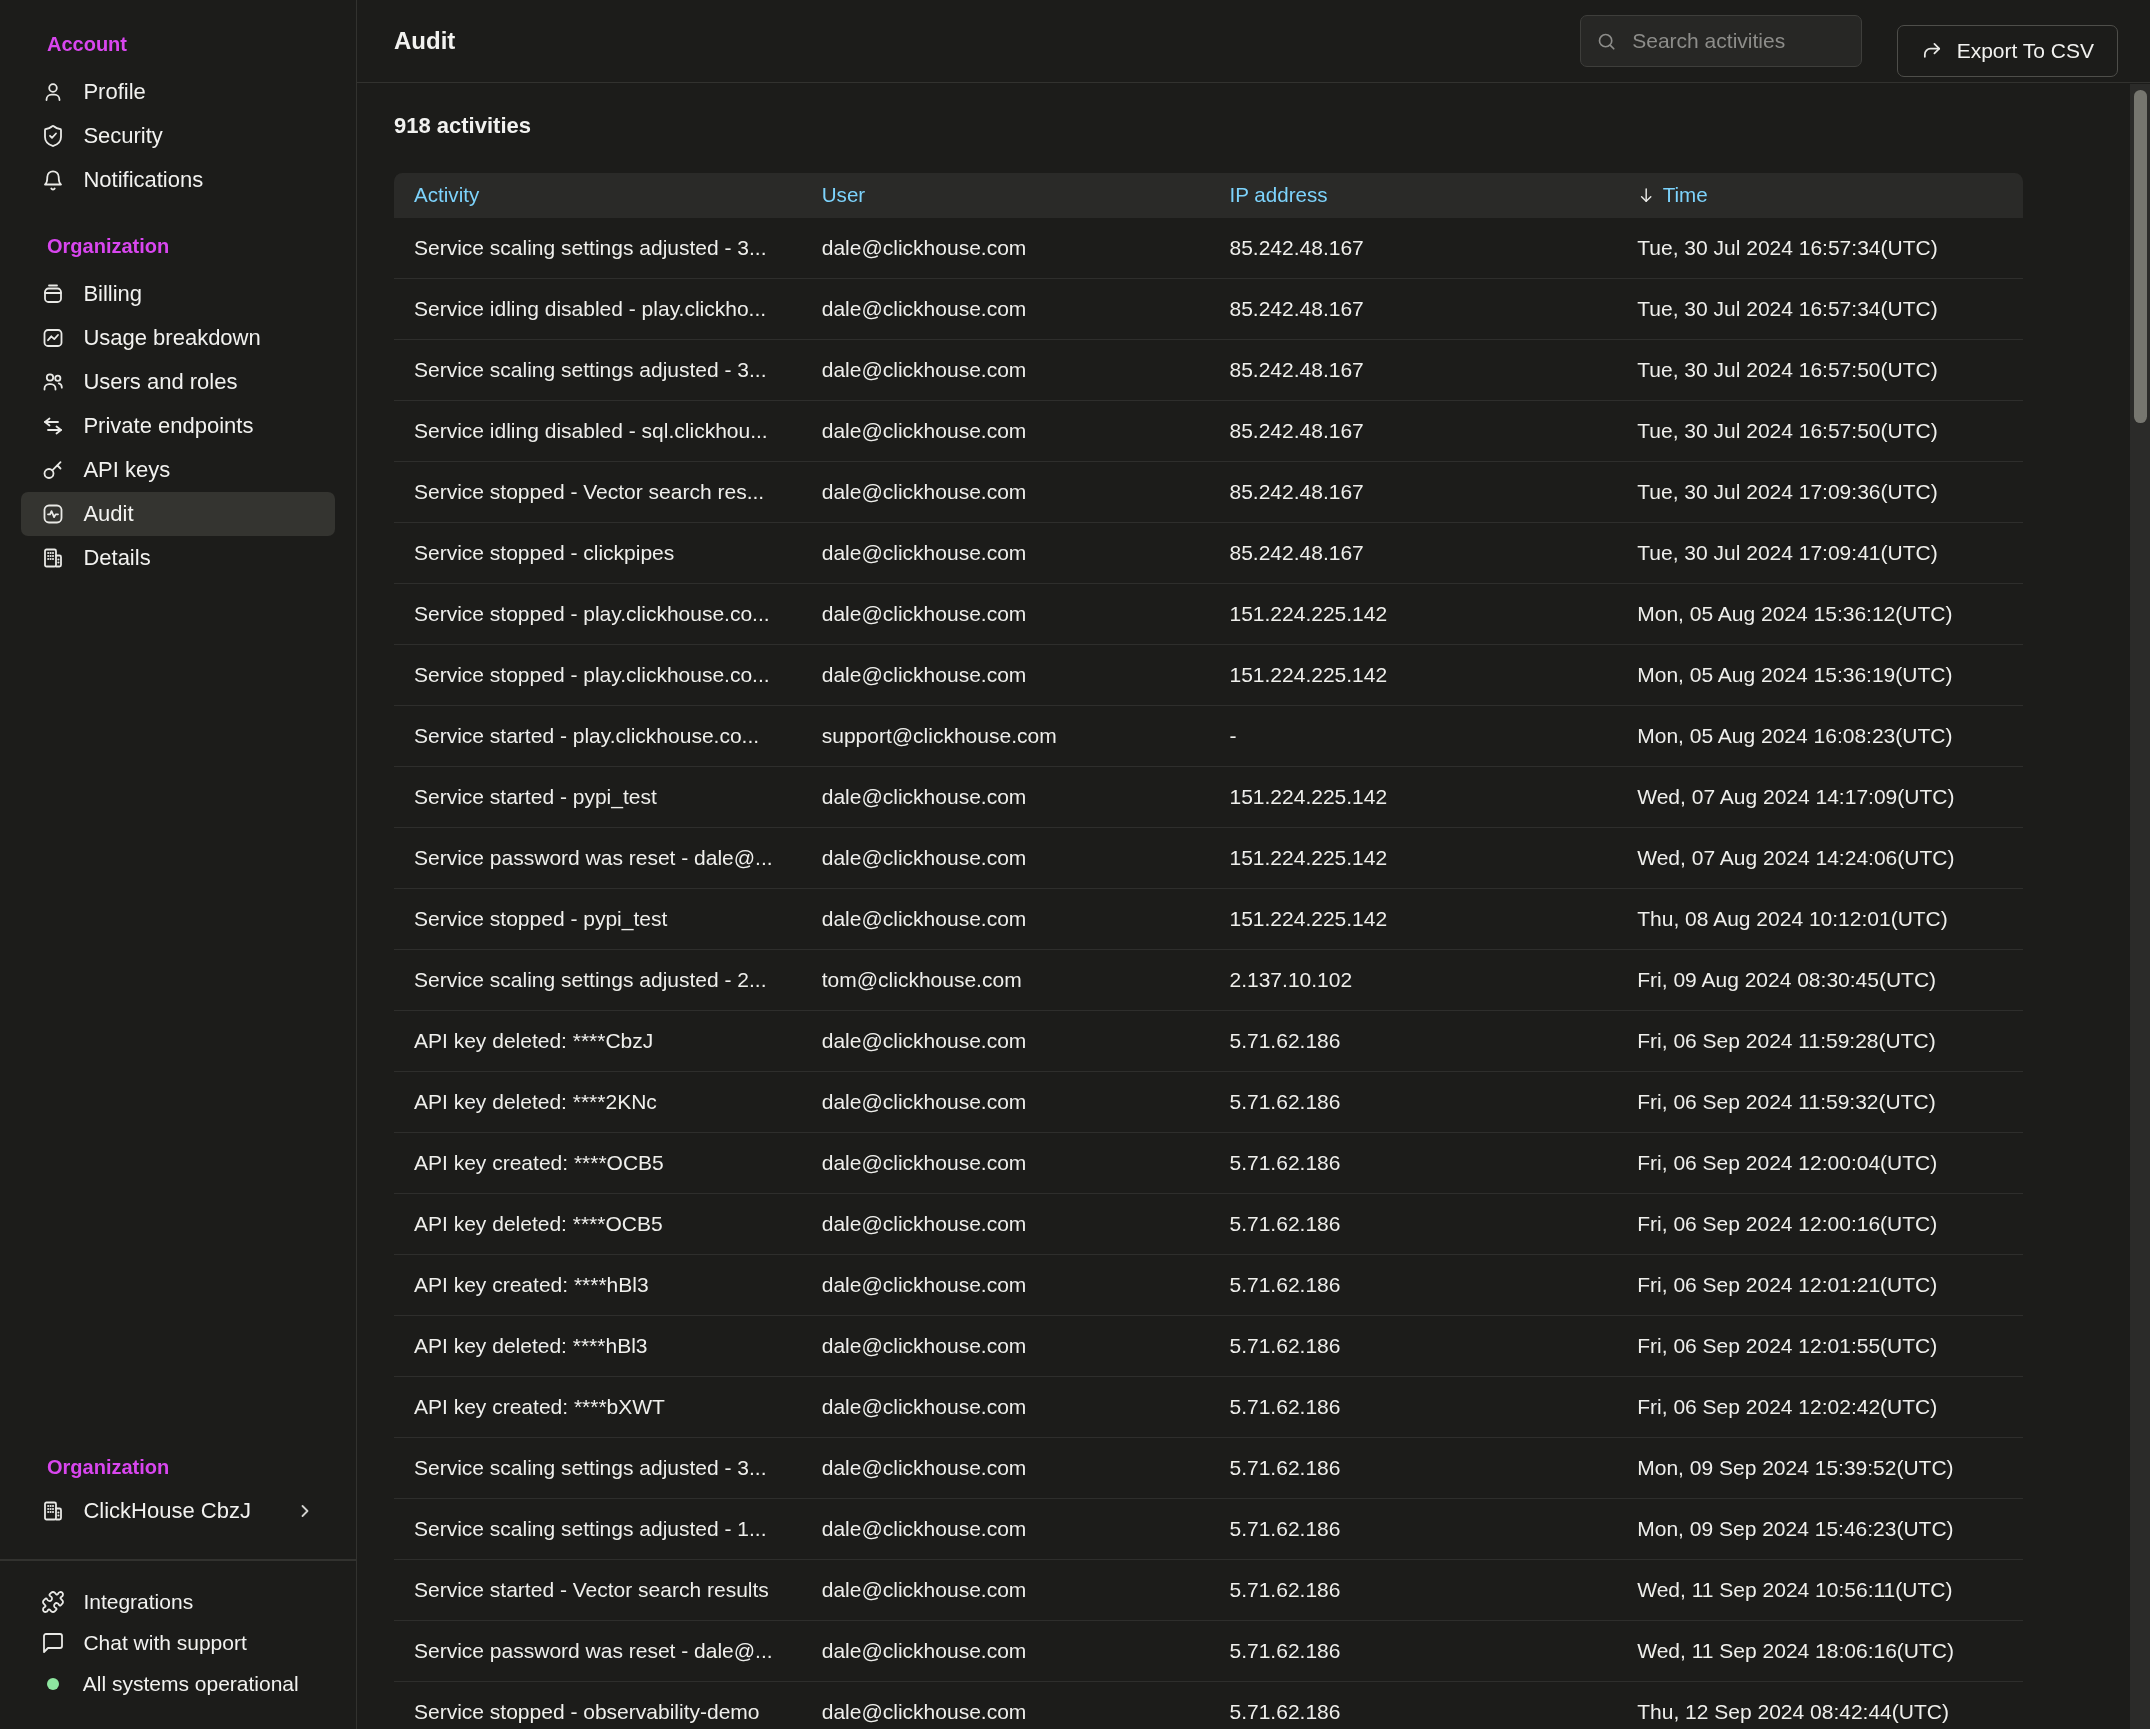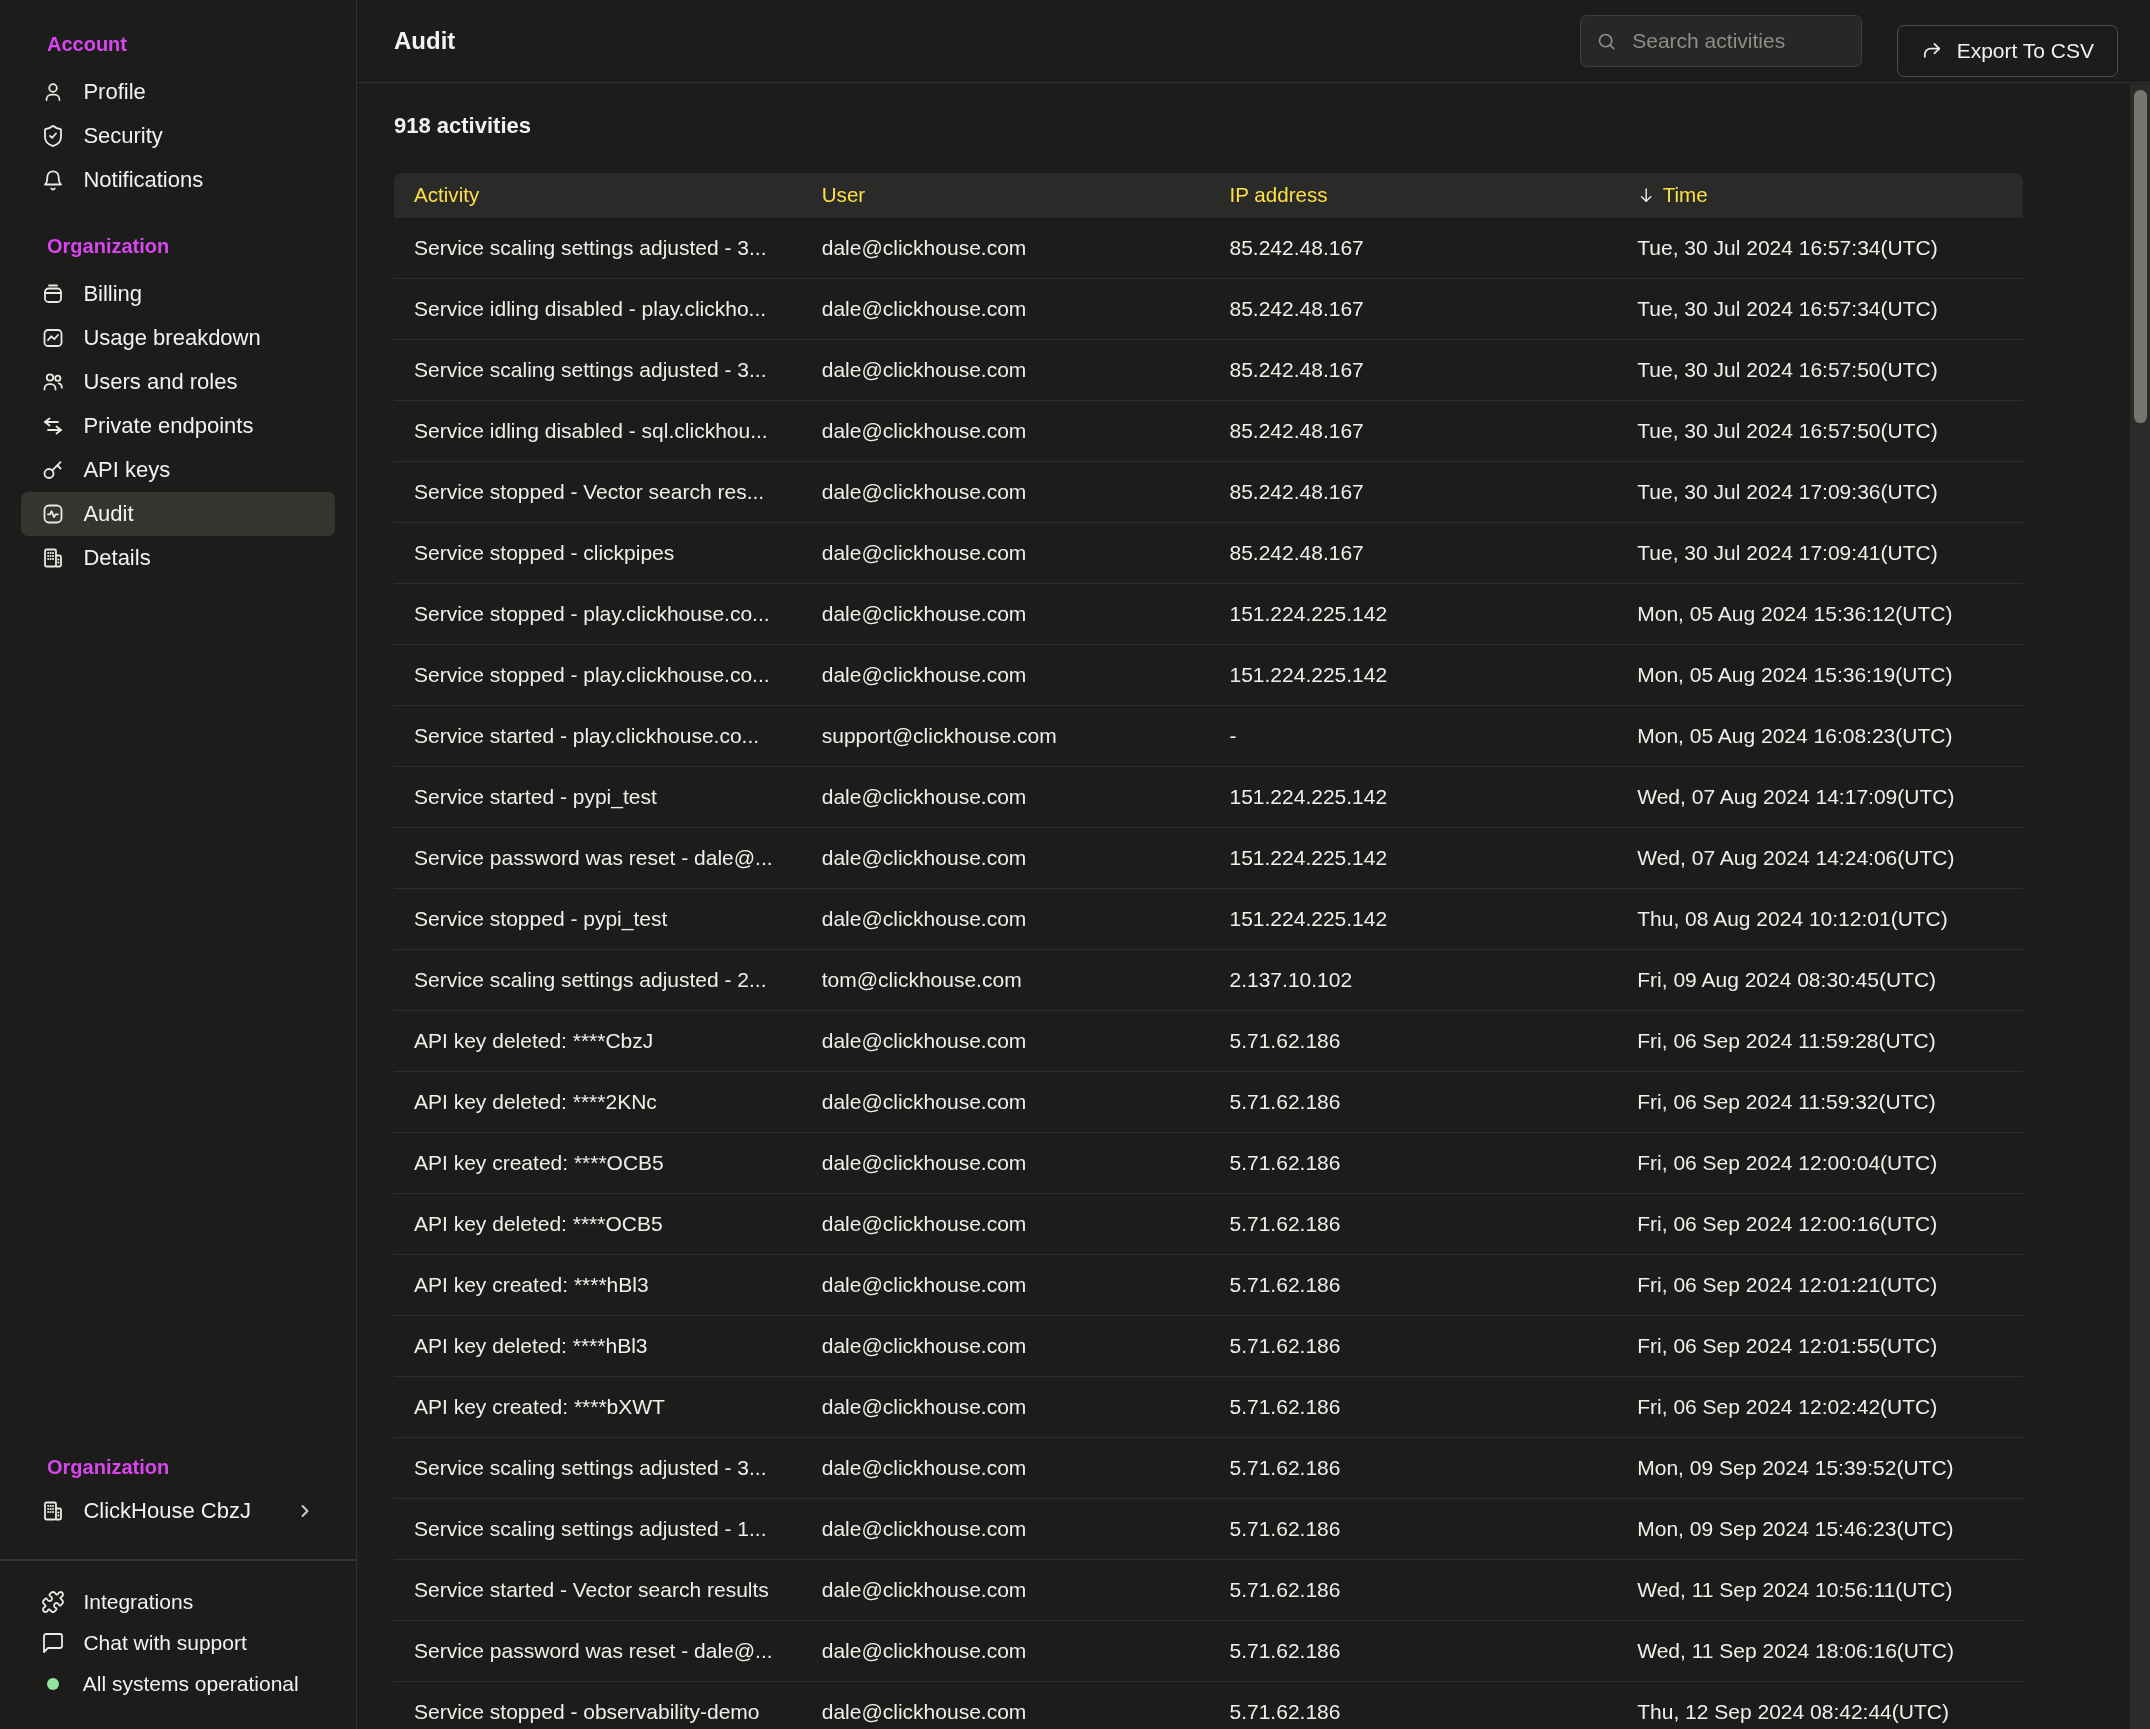--- a/index.html
+++ b/index.html
@@ -64,21 +64,21 @@
   .search input::placeholder{color:#8d8d8a;}
   .export-btn{margin-left:35px;height:52px;box-sizing:border-box;border:1.4px solid var(--btn-border);
     background:transparent;border-radius:7px;display:flex;align-items:center;gap:12.8px;padding:0 23px;
     font-size:21px;color:var(--text-primary);font-family:inherit;margin-top:20px;}
 
   .content{padding:30px 0 0 37px;flex:1;min-height:0;}
   .count{font-size:22px;font-weight:700;height:25.5px;line-height:25.5px;}
   .table{width:1629px;margin-top:34px;}
   .thead{height:45px;background:var(--table-header-bg);border-radius:8.5px 8.5px 0 0;
     display:flex;align-items:center;}
-  .th{font-size:20.6px;color:#fde047;padding-left:20px;box-sizing:border-box;display:flex;align-items:center;gap:7px;}
+  .th{font-size:20.6px;color:#7dd3fc;padding-left:20px;box-sizing:border-box;display:flex;align-items:center;gap:7px;}
   .tr{height:61px;box-sizing:border-box;border-bottom:1.4px solid var(--row-divider);
     display:flex;align-items:center;}
   .td{font-size:21px;color:#efefec;padding-left:20px;box-sizing:border-box;white-space:nowrap;overflow:hidden;}
   .c0{width:408px;} .c1{width:408px;} .c2{width:408px;} .c3{width:406px;}
 
   
   .scrollbar{position:absolute;top:84px;right:0;bottom:0;width:21px;background:var(--scroll-track);}
   .scroll-thumb{position:absolute;top:5.7px;left:4.3px;width:12.8px;height:333px;border-radius:6.4px;background:var(--scroll-thumb);}
 </style>
 </head>

